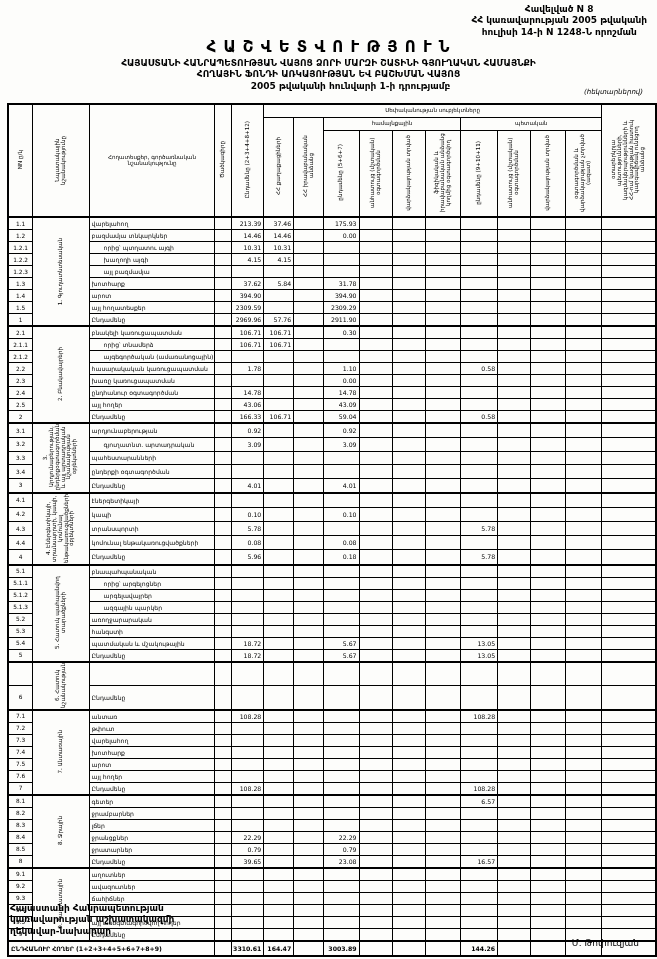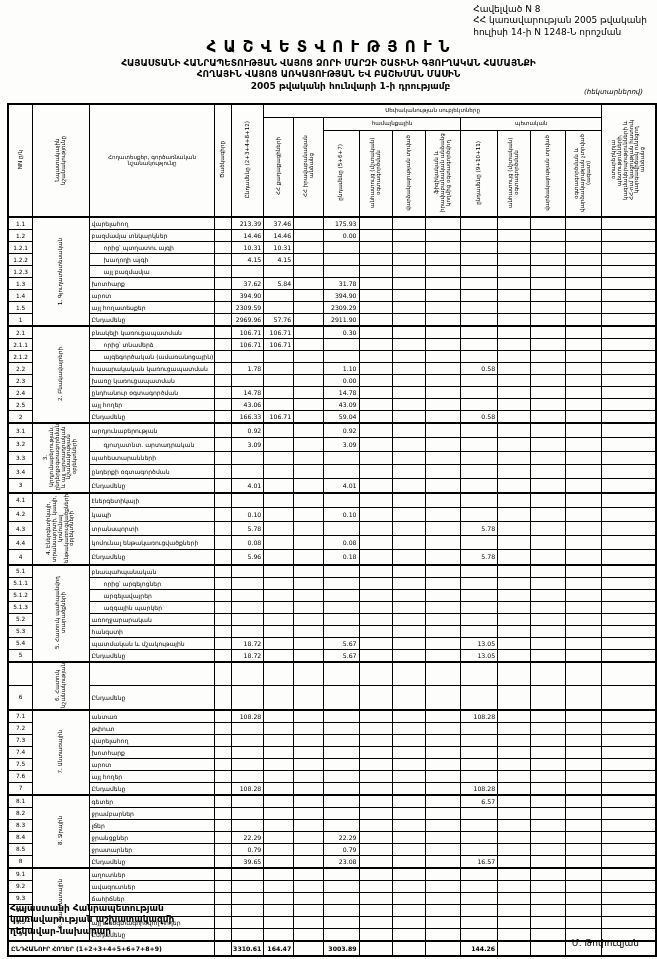--- a/index.html
+++ b/index.html
@@ -1,20 +1,20 @@
 <!DOCTYPE html>
 <html><head>
 <meta charset="utf-8">
 <style>
   html,body{margin:0;padding:0;}
   body{
     width:657px;height:959px;background:#fdfdfb;color:#000;
     font-family:"DejaVu Sans",sans-serif;position:relative;overflow:hidden;
   }
-  .appendix{position:absolute;top:4px;right:10px;text-align:left;font-size:9px;font-weight:normal;line-height:1.25;}
+  .appendix{position:absolute;top:4px;right:10px;text-align:center;font-size:9px;font-weight:bold;line-height:1.25;}
   .titles{position:absolute;top:38px;left:0;width:100%;text-align:center;font-weight:bold;line-height:1.3;}
   .t1{font-size:15px;letter-spacing:1px;}
   .t2,.t3{font-size:9px;}
   .t4{font-size:9px;padding-left:44px;}
   .units-note{position:absolute;top:88px;right:14px;font-size:7px;font-style:italic;}
   .report-table{
     position:absolute;top:103px;left:7px;border-collapse:collapse;table-layout:fixed;
     border:2px solid #000;font-size:6.3px;
   }
   .report-table th,.report-table td{border:1px solid #000;padding:0 1px;overflow:hidden;}
@@ -41,21 +41,21 @@
 
 <div class="appendix">
   <div>Հավելված N 8</div>
   <div>ՀՀ կառավարության 2005 թվականի</div>
   <div>հուլիսի 14-ի N 1248-Ն որոշման</div>
 </div>
 
 <div class="titles">
   <div class="t1">Հ Ա Շ Վ Ե Տ Վ Ո Ւ Թ Յ Ո Ւ Ն</div>
   <div class="t2">ՀԱՅԱՍՏԱՆԻ ՀԱՆՐԱՊԵՏՈՒԹՅԱՆ ՎԱՅՈՑ ՁՈՐԻ ՄԱՐԶԻ ՇԱՏԻՆԻ ԳՅՈՒՂԱԿԱՆ ՀԱՄԱՅՆՔԻ</div>
-  <div class="t3">ՀՈՂԱՅԻՆ ՎԱՅՈՑ ԱՌԿԱՅՈՒԹՅԱՆ ԵՎ ԲԱՇԽՄԱՆ ՄԱՍԻՆ</div>
+  <div class="t3">ՀՈՂԱՅԻՆ ՖՈՆԴԻ ԱՌԿԱՅՈՒԹՅԱՆ ԵՎ ԲԱՇԽՄԱՆ ՎԱՅՈՑ</div>
   <div class="t4">2005 թվականի հունվարի 1-ի դրությամբ</div>
 </div>
 
 <div class="units-note">(հեկտարներով)</div>
 
 <table class="report-table">
   <colgroup>
     <col style="width:25px">
       <col style="width:57px">
       <col style="width:97px">

